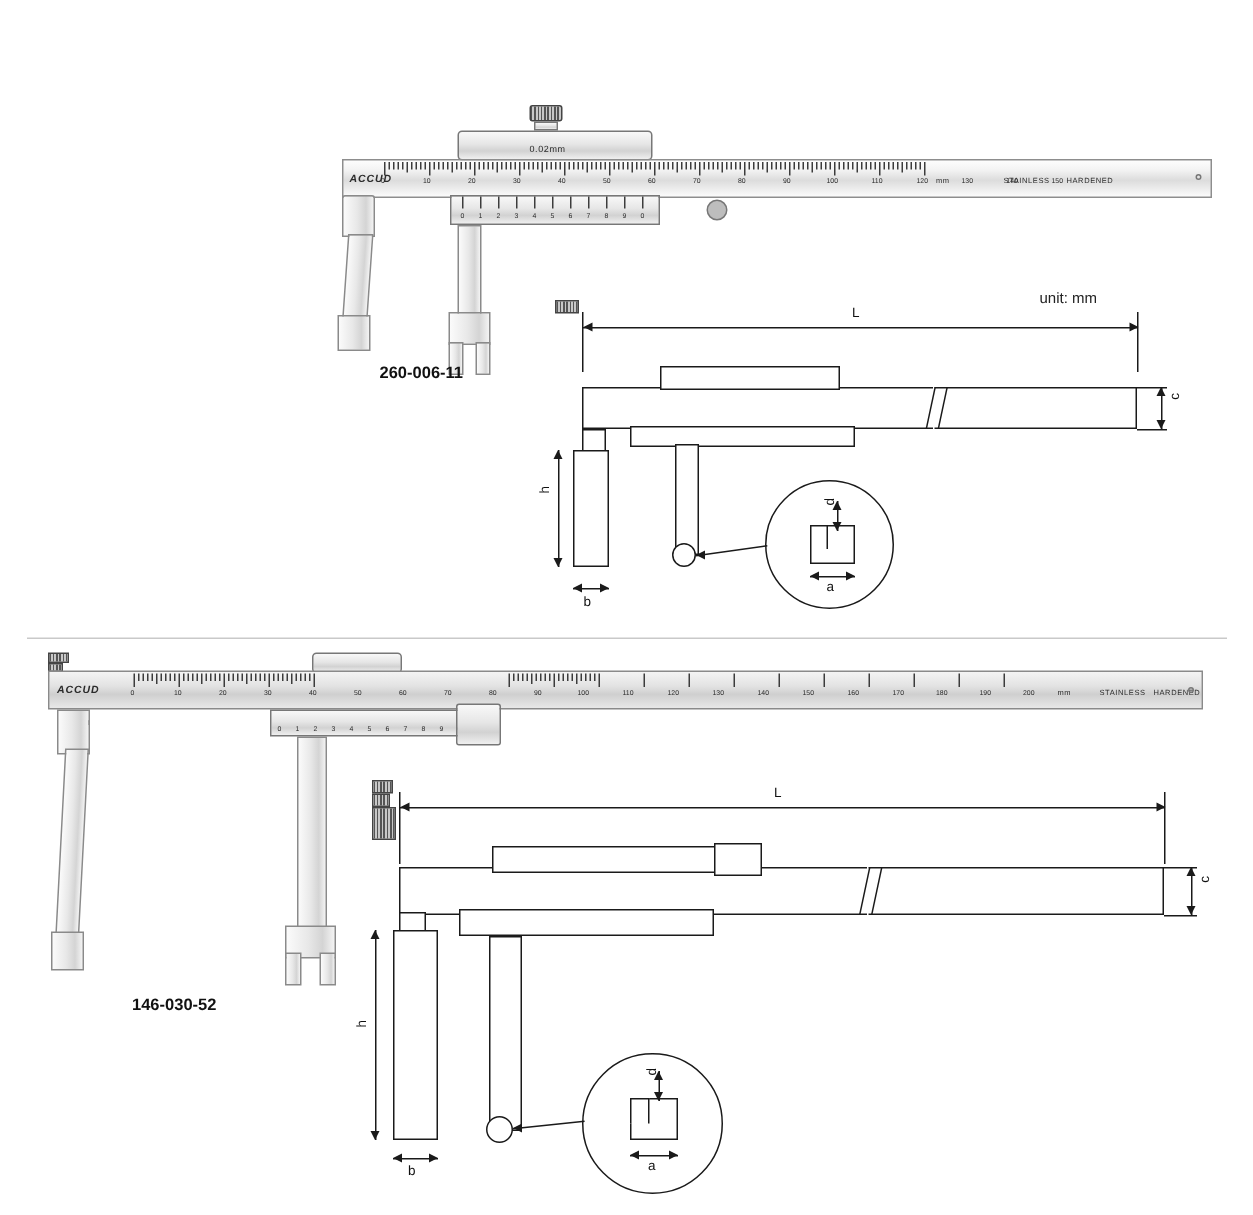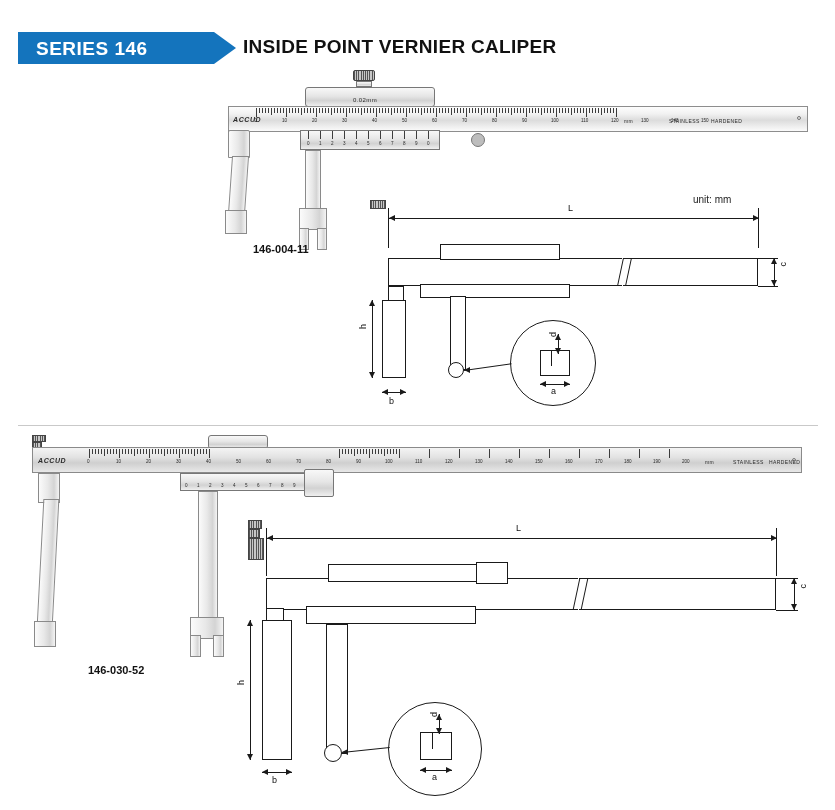--- a/index.html
+++ b/index.html
@@ -91,27 +91,20 @@
     border-left: 3px solid transparent; border-right: 3px solid transparent;
   }
   .arrowU { border-bottom: 6px solid #1a1a1a; }
   .arrowD { border-top: 6px solid #1a1a1a; }
 </style>
 </head>
 <body>
 
 <div class="page">
 
-  <div class="header">
-    <div class="series-tag">
-      <span class="label">SERIES 146</span>
-      <span class="arrow"></span>
-    </div>
-    <div class="header-title">INSIDE POINT VERNIER CALIPER</div>
-  </div>
 
   <div class="drawing" style="left:225px; top:70px; width:590px; height:165px;">
 
     <div class="part knurl" style="left:128px; top:0px; width:22px; height:11px; border-radius:2px;"></div>
     <div class="part slider-body" style="left:131px; top:11px; width:16px; height:6px;"></div>
 
     <div class="part slider-body" style="left:80px; top:17px; width:130px; height:20px; border-radius:3px;"></div>
 
     <div class="part beam" style="left:3px; top:36px; width:580px; height:26px;">
       <div style="position:absolute; left:0; top:0; width:100%; height:100%; overflow:hidden;">
@@ -296,21 +289,21 @@
     <div class="part jaw" style="left:3px; top:60px; width:22px; height:28px; border-radius:2px 2px 0 0;"></div>
     <div class="part jaw" style="left:5px; top:86px; width:17px; height:58px; transform: skewX(-4deg);"></div>
     <div class="part jaw" style="left:0px; top:140px; width:22px; height:24px;"></div>
 
     <div class="part jaw" style="left:80px; top:80px; width:16px; height:62px;"></div>
     <div class="part jaw" style="left:74px; top:138px; width:28px; height:22px;"></div>
     <div class="part jaw" style="left:74px; top:158px; width:10px; height:22px;"></div>
     <div class="part jaw" style="left:92px; top:158px; width:10px; height:22px;"></div>
   </div>
 
-  <div class="caption" style="left:253px; top:243px;">146-004-11</div>
+  <div class="caption" style="left:253px; top:243px;">260-006-11</div>
   <div class="unit-note" style="left:693px; top:194px;">unit: mm</div>
 
   <div class="drawing" style="left:370px; top:200px; width:420px; height:215px;">
 
     <div class="dl dl-v" style="left:18px; top:8px; height:40px;"></div>
     <div class="dl dl-v" style="left:388px; top:8px; height:40px;"></div>
     <div class="dl dl-h" style="left:18px; top:18px; width:370px;"></div>
     <div class="arrowL" style="left:19px; top:15px;"></div>
     <div class="arrowR" style="left:383px; top:15px;"></div>
     <div class="dim-txt" style="left:198px; top:3px;">L</div>

